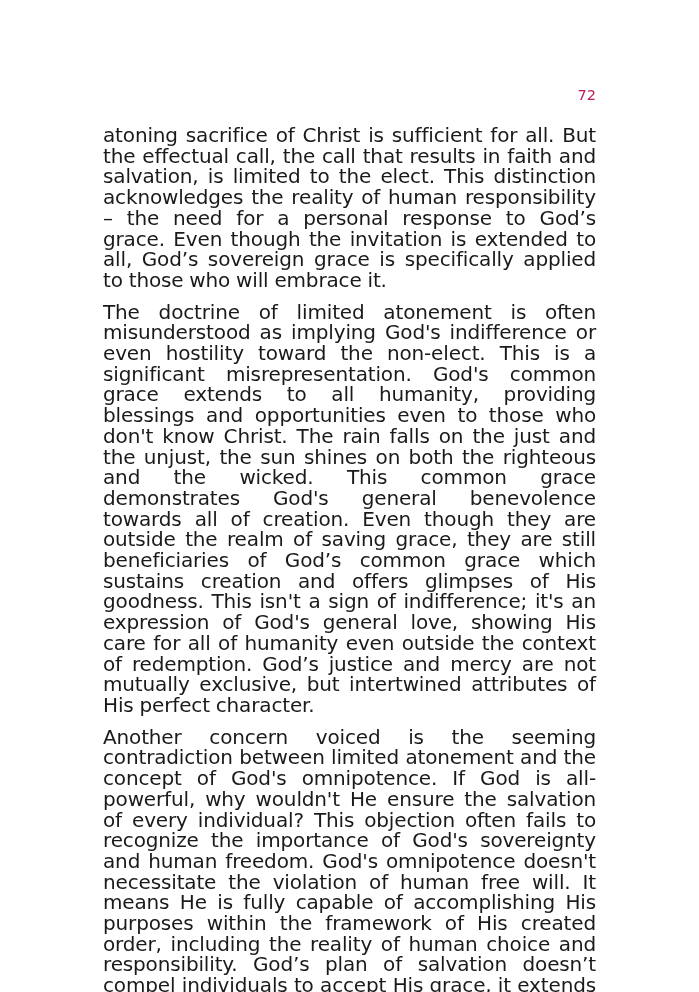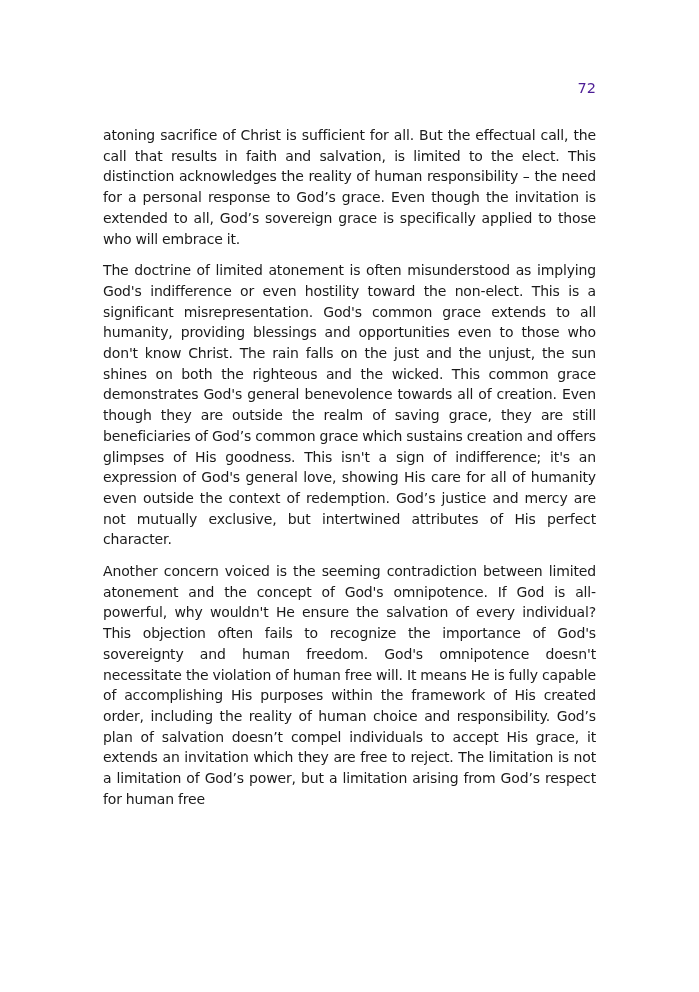--- a/index.html
+++ b/index.html
@@ -10,35 +10,35 @@
     body {
       width: 699px;
       height: 992px;
       position: relative;
       overflow: hidden;
       font-family: "DejaVu Sans", "Liberation Sans", sans-serif;
       color: #1a1a1a;
     }
     .page-number {
       position: absolute;
-      top: 78px;
+      top: 85px;
       right: 103px;
       font-size: 14.5px;
       line-height: 20px;
-      color: #4c1d95;
+      color: #be185d;
     }
     .body-text {
       position: absolute;
       left: 103px;
       top: 125px;
       width: 493px;
     }
     .para {
       margin: 0 0 11px 0;
-      font-size: 14px;
+      font-size: 20px;
       line-height: 20.7px;
       text-align: justify;
       letter-spacing: -0.15px;
       word-spacing: -0.3px;
       hyphens: none;
     }
   </style>
 </head>
 <body>
 

